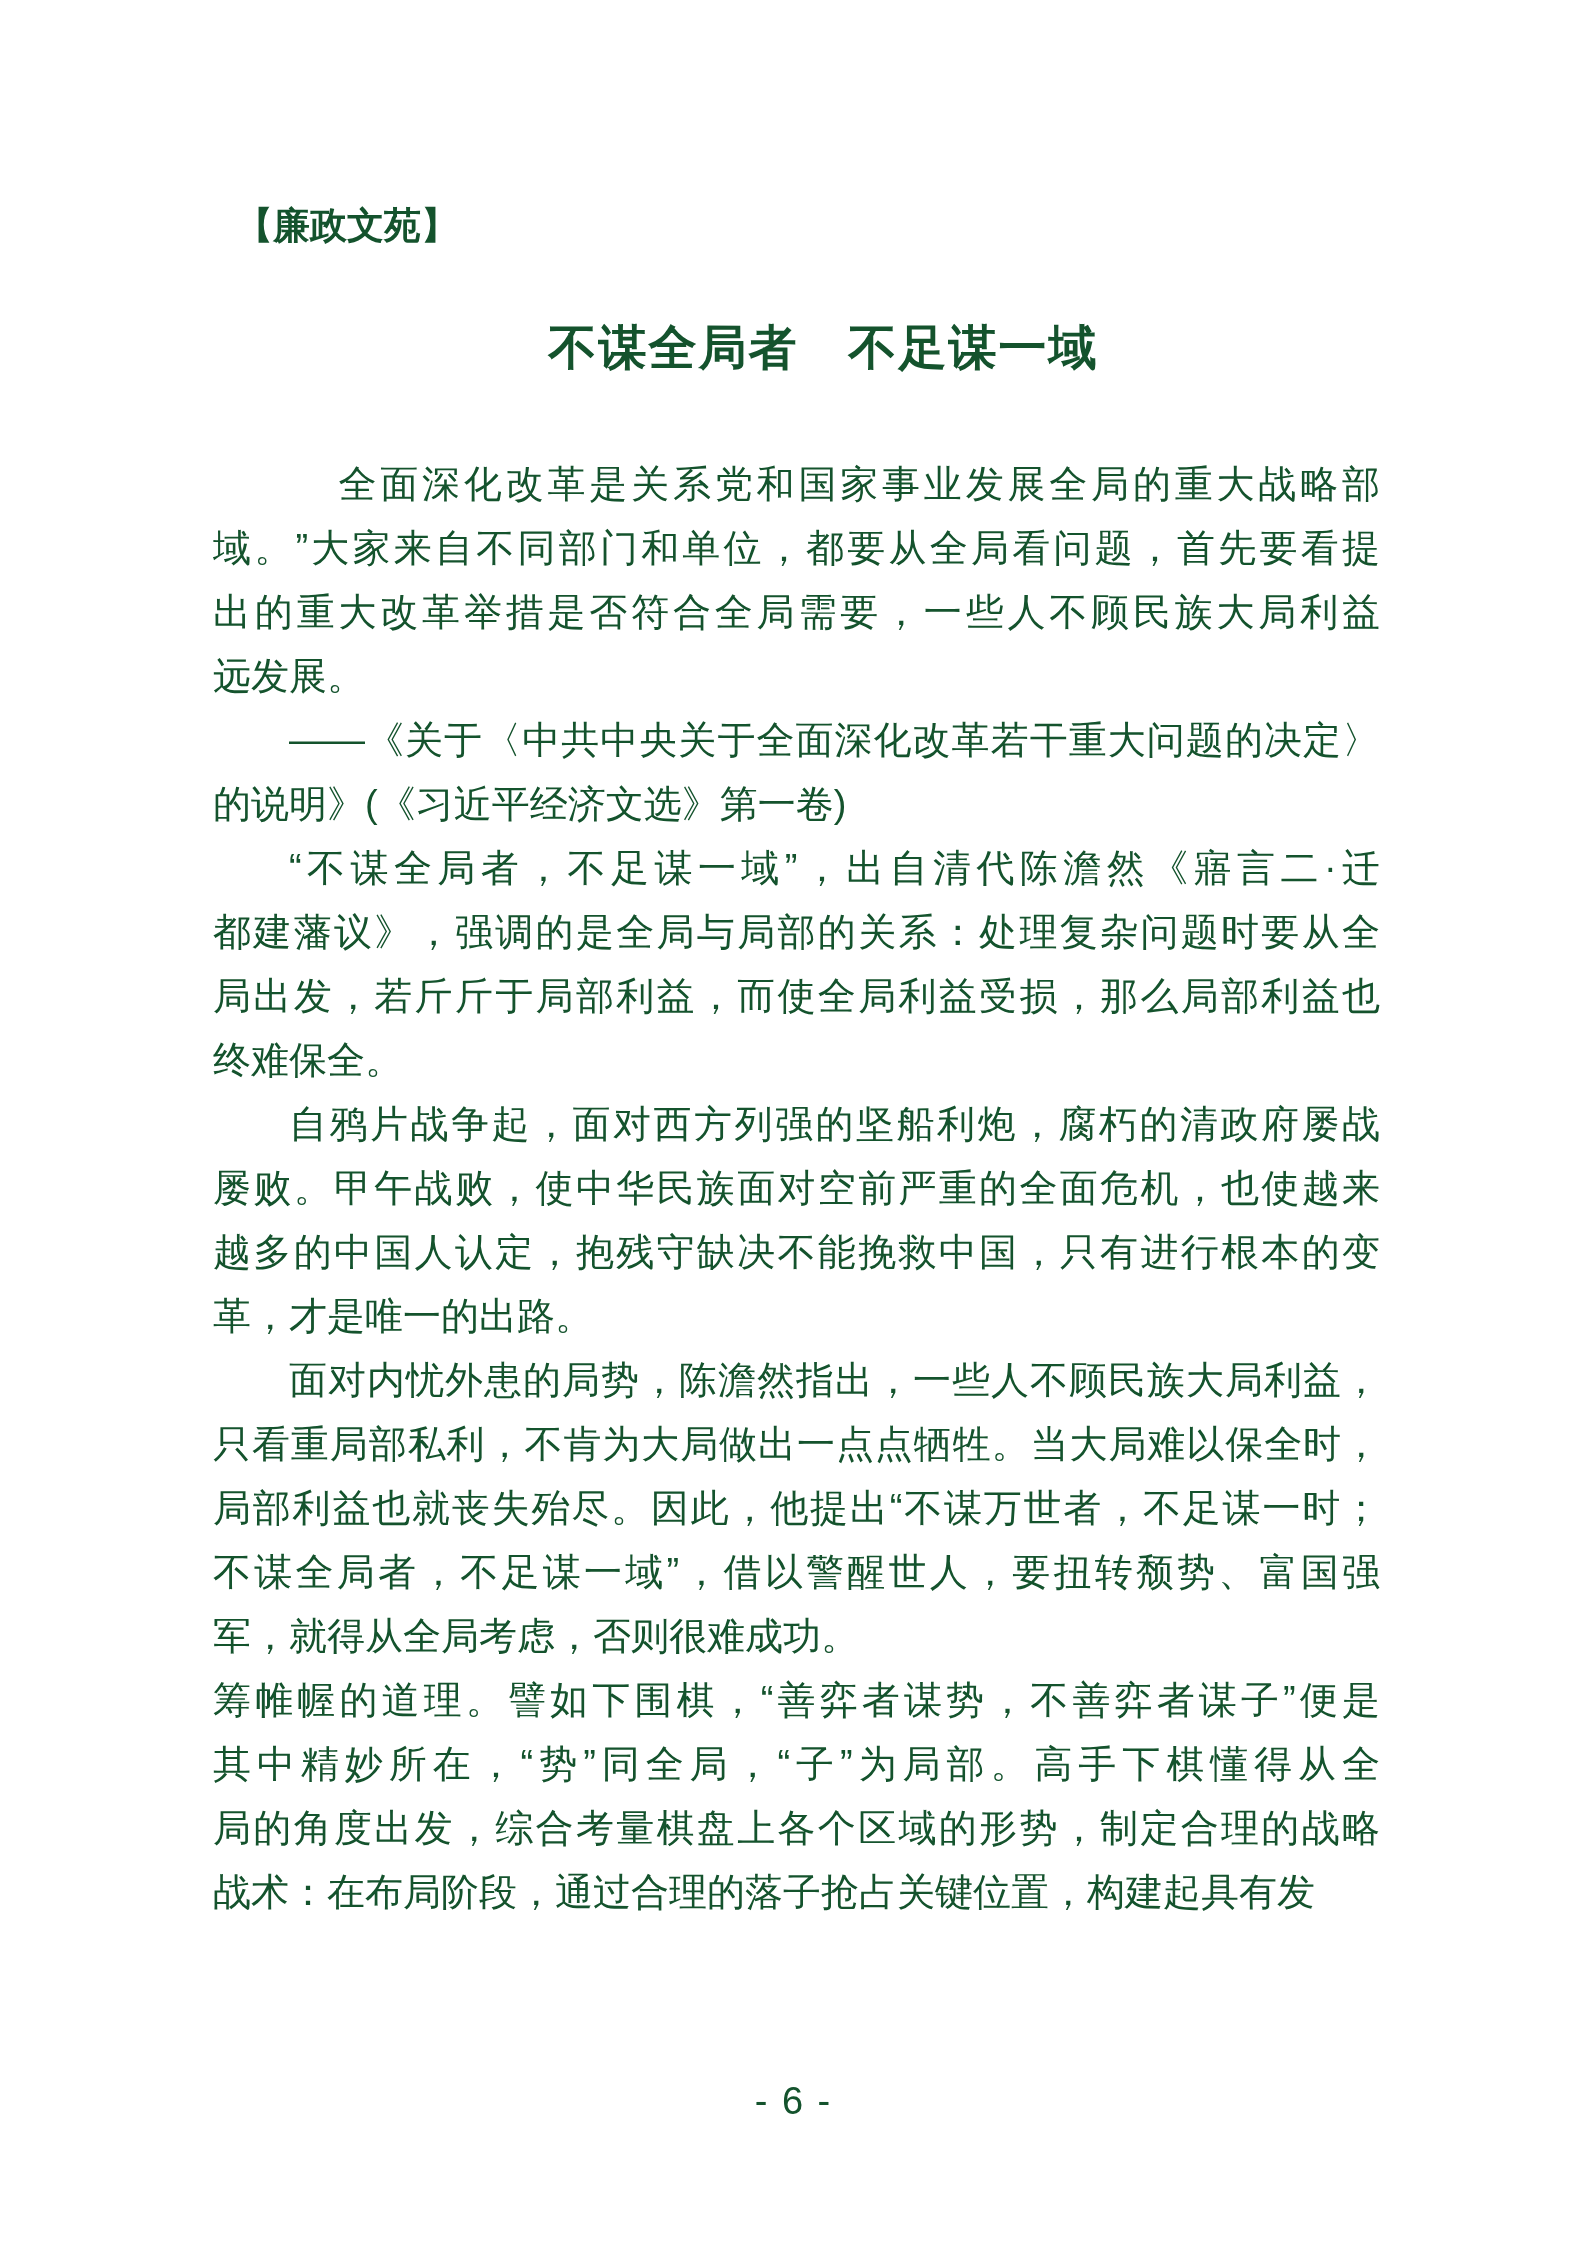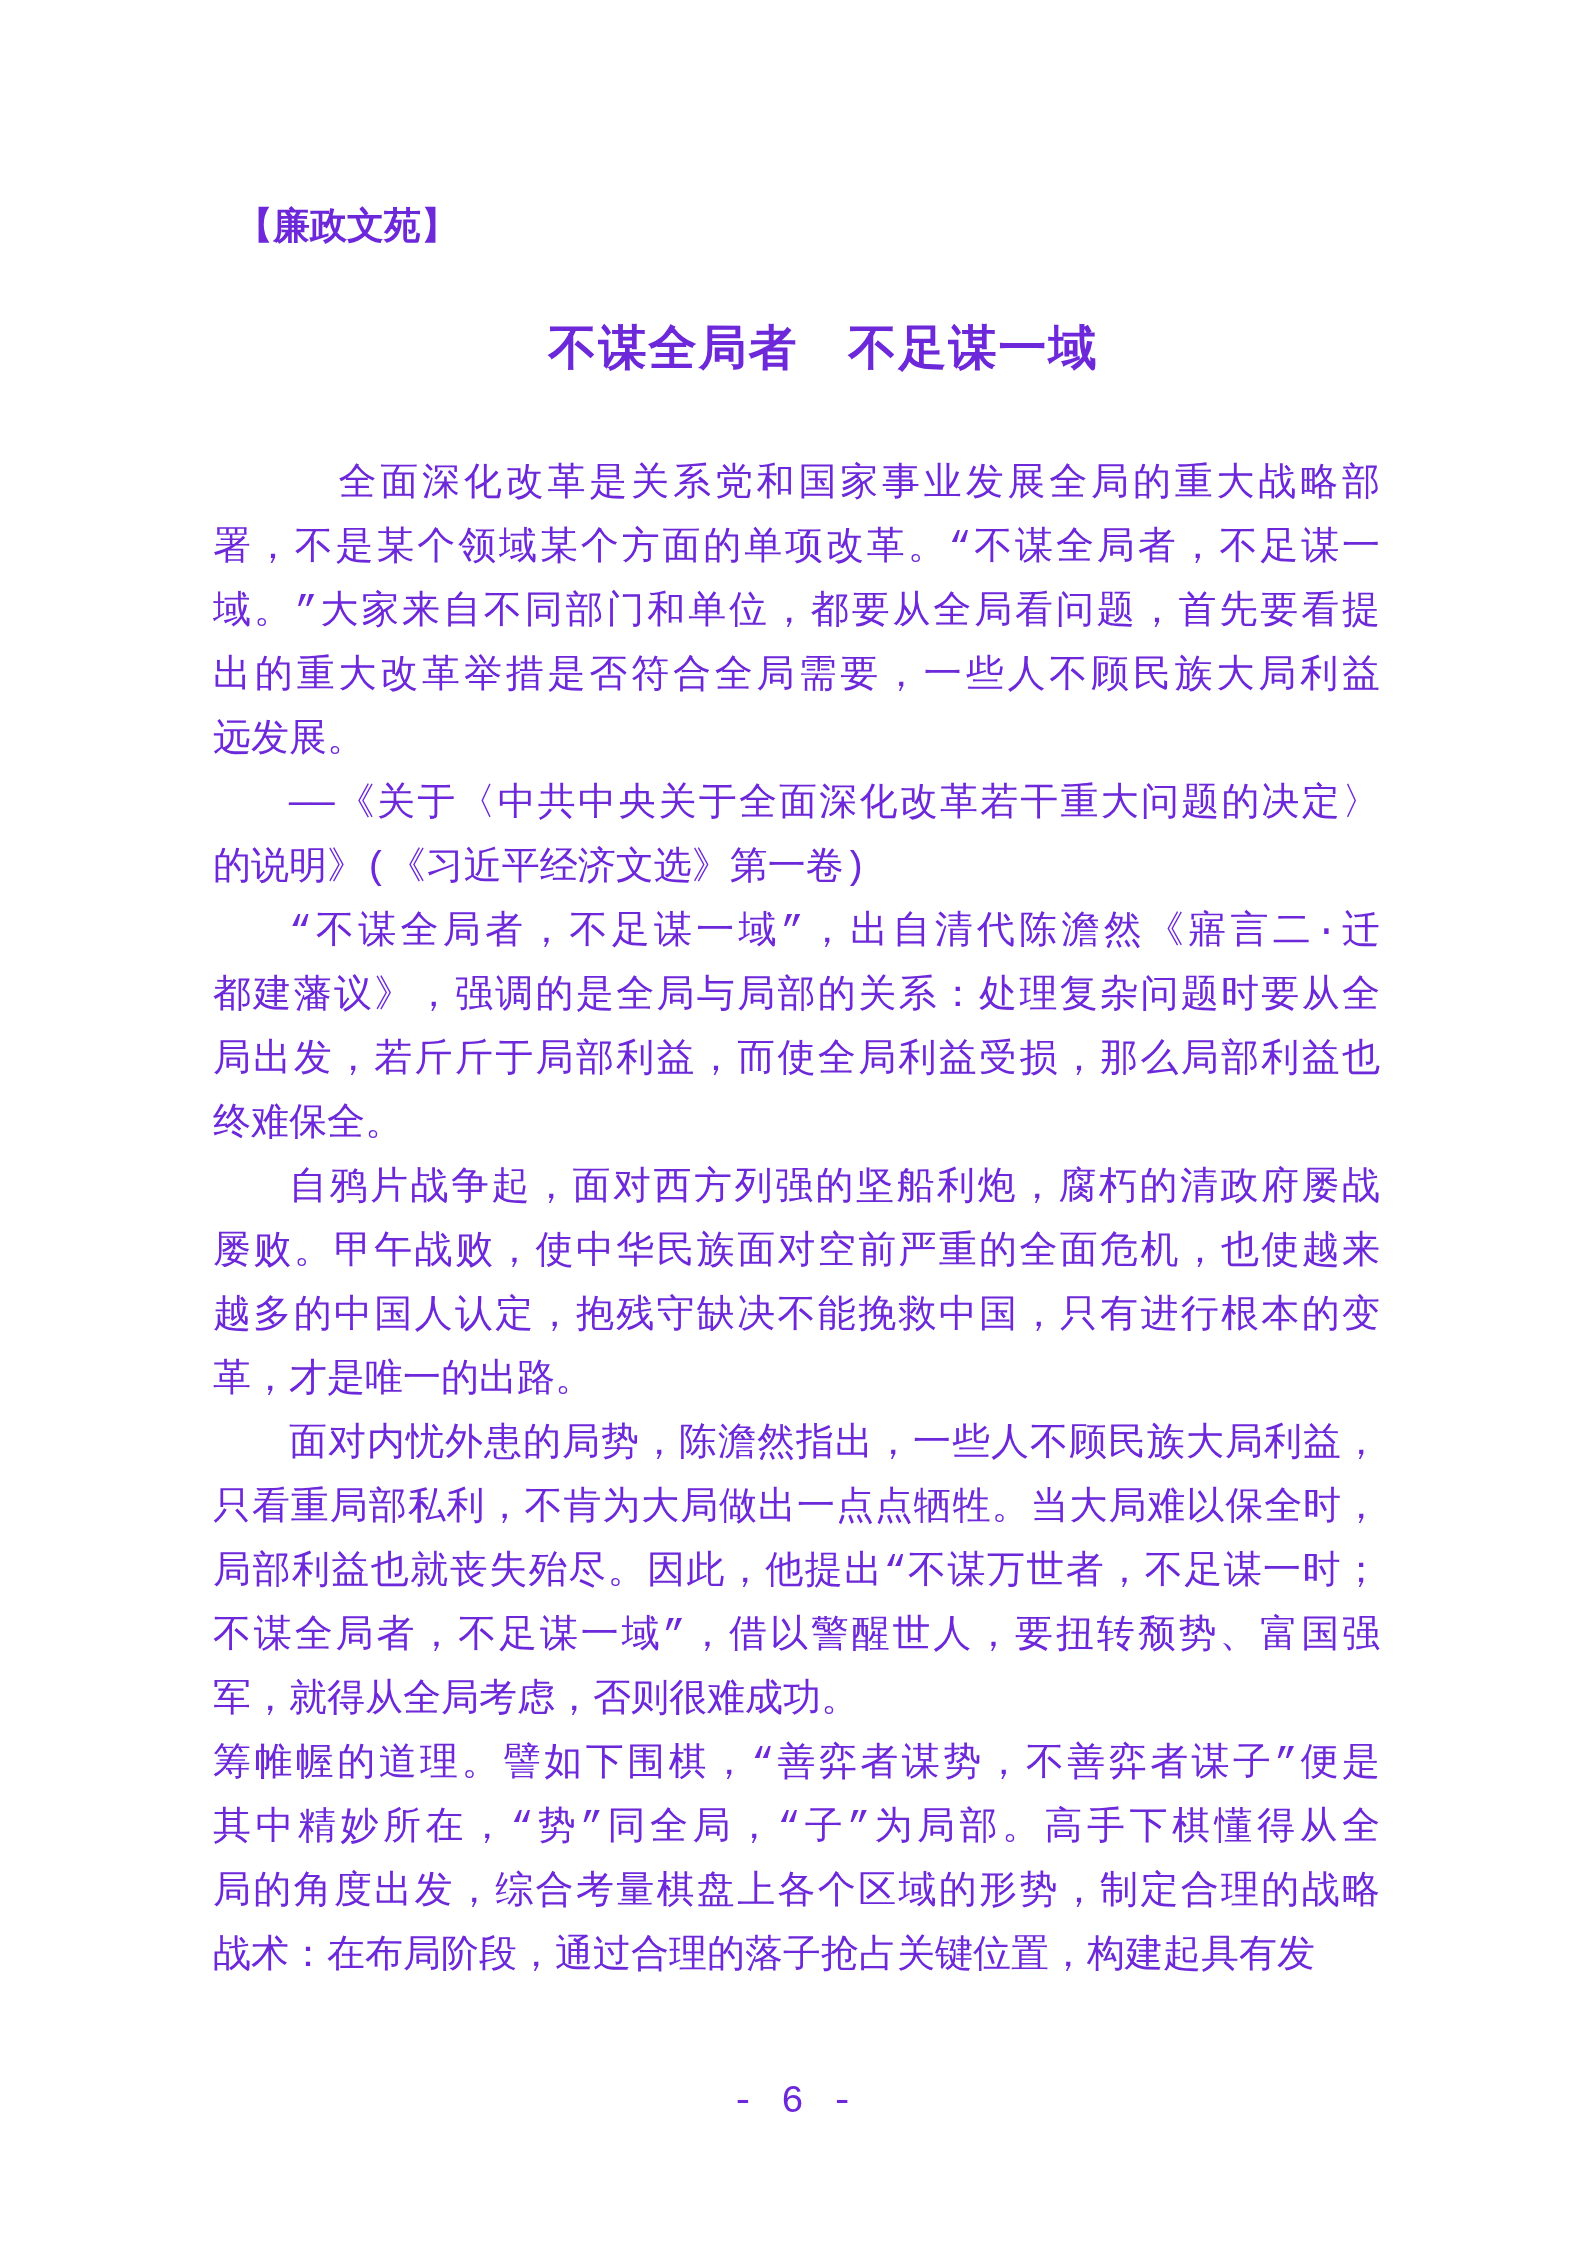--- a/index.html
+++ b/index.html
@@ -5,22 +5,22 @@
   html, body {
     margin: 0;
     padding: 0;
     background: #ffffff;
   }
   .page {
     position: relative;
     width: 1587px;
     height: 2245px;
     background: #ffffff;
-    color: #6d28d9;
-    font-family: Liberation Mono, monospace;
+    color: #14532d;
+    font-family: Liberation Sans, sans-serif;
     overflow: hidden;
   }
   .section-tag {
     position: absolute;
     left: 236px;
     top: 201px;
     font-size: 37px;
     font-weight: bold;
     letter-spacing: 0px;
     white-space: nowrap;
@@ -72,21 +72,20 @@
 <body>
 
 <div class="page">
   <div class="section-tag">【廉政文苑】</div>
 
   <div class="doc-title">不谋全局者　不足谋一域</div>
 
   <div class="doc-body">
       <div class="para">
         <div class="line fill" style="text-indent: 3.3em;">全面深化改革是关系党和国家事业发展全局的重大战略部</div>
-        <div class="line fill">署，不是某个领域某个方面的单项改革。“不谋全局者，不足谋一</div>
         <div class="line fill">域。”大家来自不同部门和单位，都要从全局看问题，首先要看提</div>
         <div class="line fill">出的重大改革举措是否符合全局需要，一些人不顾民族大局利益</div>
         <div class="line">远发展。</div>
       </div>
       <div class="para">
         <div class="line fill" style="text-indent: 2em;">——《关于〈中共中央关于全面深化改革若干重大问题的决定〉</div>
         <div class="line">的说明》(《习近平经济文选》第一卷)</div>
       </div>
       <div class="para">
         <div class="line fill" style="text-indent: 2em;">“不谋全局者，不足谋一域”，出自清代陈澹然《寤言二·迁</div>

